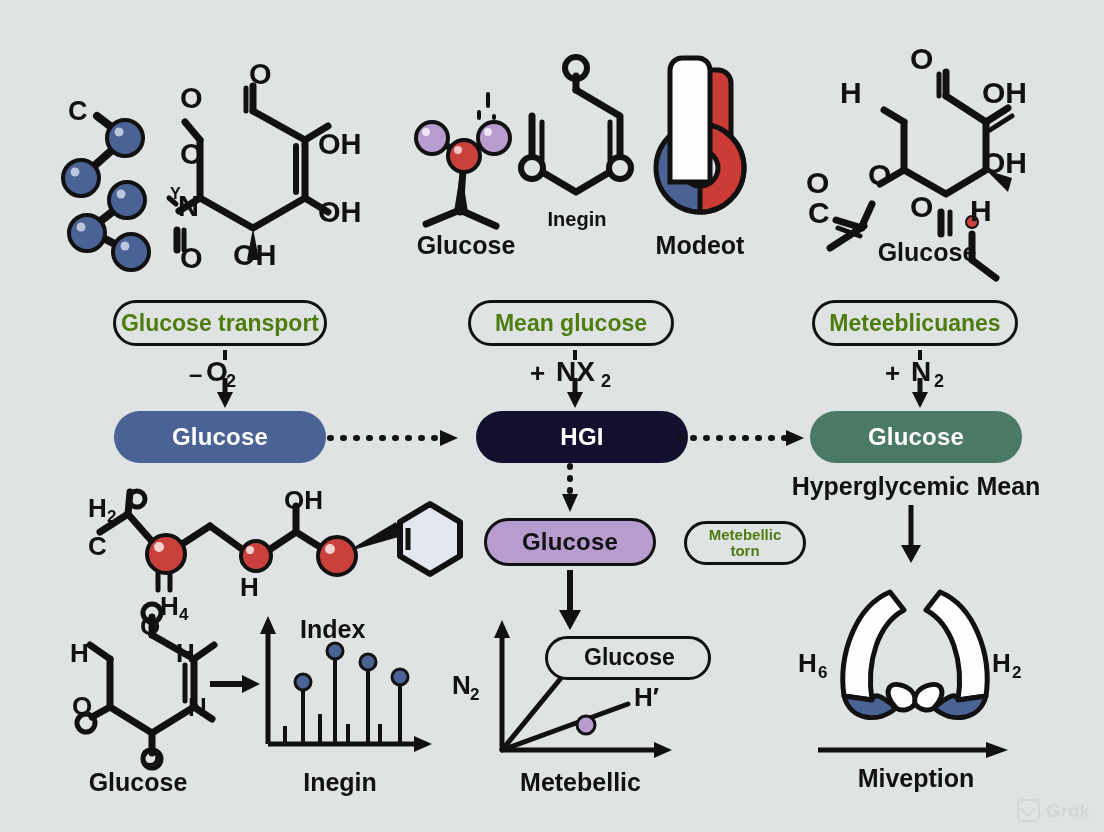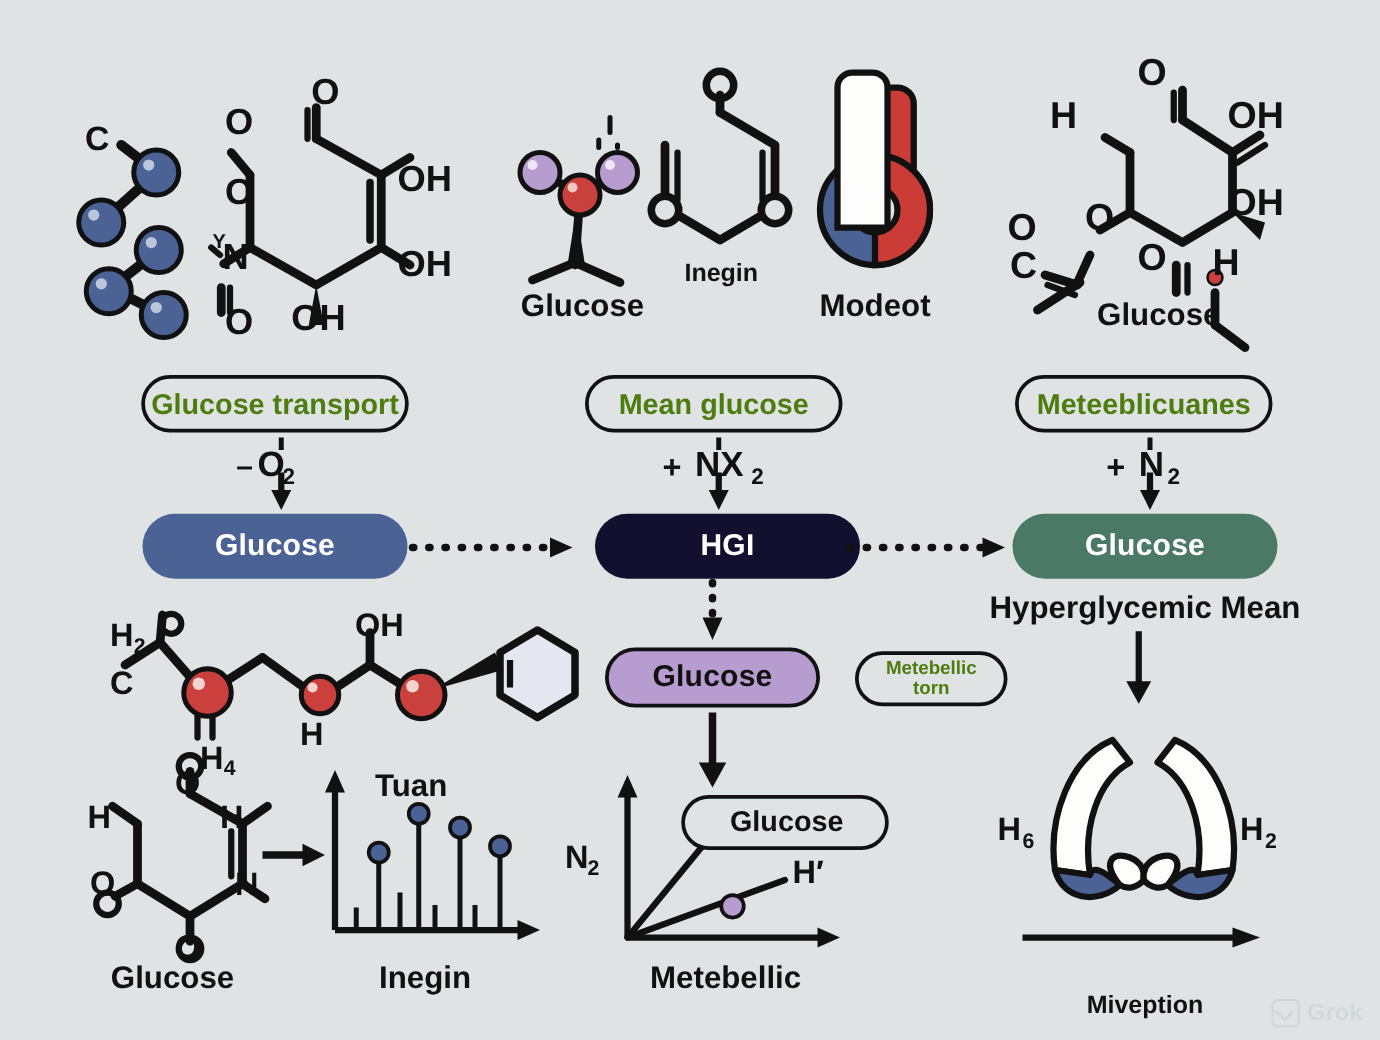--- a/index.html
+++ b/index.html
@@ -400,21 +400,21 @@
         <line x1="142" y1="132" x2="142" y2="68"></line>
       </g>
       <g fill="#4a6294" stroke="#111" stroke-width="3">
         <circle cx="45" cy="70" r="8"></circle>
         <circle cx="77" cy="39" r="8"></circle>
         <circle cx="110" cy="50" r="8"></circle>
         <circle cx="142" cy="65" r="8"></circle>
       </g>
     </svg>
   </div>
-  <div class="abs lbl" style="left:300px;top:617px;font-size:25px;">Tuan</div>
+  <div class="abs lbl" style="left:300px;top:617px;font-size:25px;">Index</div>
   <div class="abs lbl cap-title" style="left:275px;top:770px;font-size:25px;width:130px;">Inegin</div>
 
   <div class="abs" style="left:488px;top:612px;">
     <svg width="200" height="150" viewBox="0 0 200 150">
       <line x1="14" y1="138" x2="170" y2="138" stroke="#111" stroke-width="5"></line>
       <polygon points="166,130 166,146 184,138" fill="#111"></polygon>
       <line x1="14" y1="138" x2="14" y2="22" stroke="#111" stroke-width="5"></line>
       <polygon points="6,26 22,26 14,8" fill="#111"></polygon>
       <line x1="14" y1="138" x2="78" y2="60" stroke="#111" stroke-width="5" stroke-linecap="round"></line>
       <line x1="14" y1="138" x2="140" y2="92" stroke="#111" stroke-width="5" stroke-linecap="round"></line>
@@ -455,20 +455,20 @@
   <div class="abs lbl" style="left:818px;top:664px;font-size:17px;">6</div>
   <div class="abs lbl" style="left:992px;top:650px;font-size:26px;">H</div>
   <div class="abs lbl" style="left:1012px;top:664px;font-size:17px;">2</div>
 
   <div class="abs" style="left:818px;top:740px;">
     <svg width="192" height="20" viewBox="0 0 192 20">
       <line x1="0" y1="10" x2="172" y2="10" stroke="#111" stroke-width="5"></line>
       <polygon points="168,2 168,18 190,10" fill="#111"></polygon>
     </svg>
   </div>
-  <div class="abs lbl cap-title" style="left:836px;top:794px;font-size:20px;width:160px;">Miveption</div>
+  <div class="abs lbl cap-title" style="left:836px;top:766px;font-size:25px;width:160px;">Miveption</div>
 
   <div class="wm">
     <span class="g"></span>
     <span>Grok</span>
   </div>
 
 </div>
 
 </body></html>

